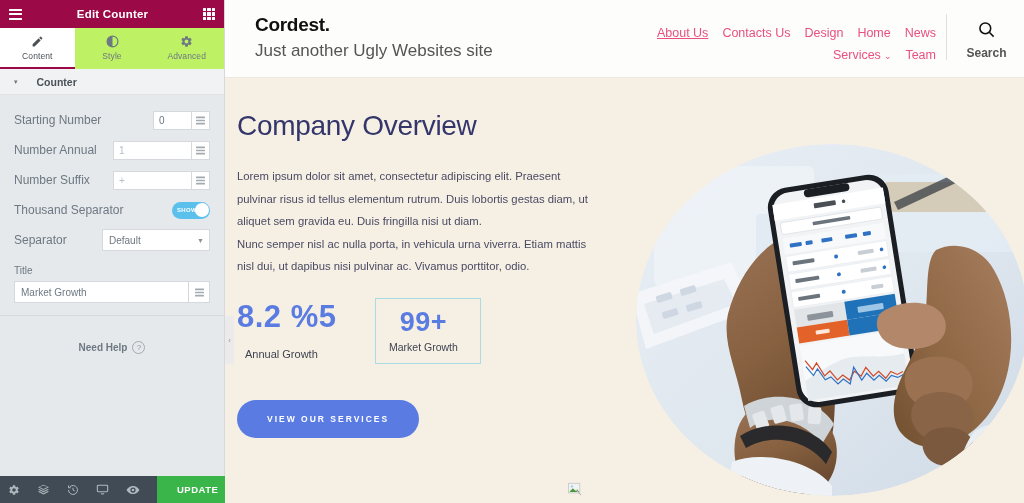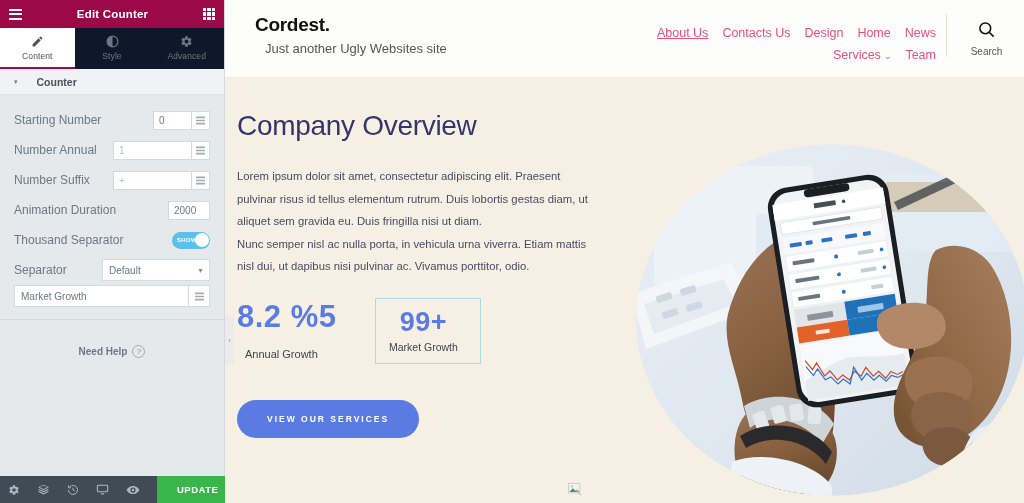--- a/index.html
+++ b/index.html
@@ -28,21 +28,21 @@
     letter-spacing: .2px; flex: 1; text-align: center;
   }
   .hamburger { width: 13px; height: 11px; display: flex; flex-direction: column; justify-content: space-between; cursor: pointer; }
   .hamburger i { display: block; height: 2px; background: #fff; border-radius: .5px; }
   .grid-icon { width: 12px; height: 12px; display: grid; grid-template-columns: repeat(3,1fr); grid-template-rows: repeat(3,1fr); gap: 1.3px; cursor: pointer; }
   .grid-icon i { background: #fff; border-radius: .5px; }
 
   .panel-tabs { height: 41px; display: flex; background: #f1f2f3; border-bottom: 2px solid #9b0a46; flex: 0 0 41px; }
   .ptab {
     flex: 1; display: flex; flex-direction: column; align-items: center; justify-content: center;
-    gap: 3px; cursor: pointer; color: #6d7882; background: #0f172a;
+    gap: 3px; cursor: pointer; color: #6d7882; background: #bef264;
     border-bottom: 2px solid transparent; margin-bottom: -2px;
   }
   .ptab.active { background: #fff; color: #495157; border-bottom-color: #9b0a46; }
   .ptab .lbl { font-size: 8.5px; letter-spacing: .1px; }
   .ptab svg { display: block; }
 
   .section-head {
     height: 26px; background: #f1f2f3; border-bottom: 1px solid #e0e3e6;
     display: flex; align-items: center; gap: 19px; padding: 0 14px; flex: 0 0 26px;
   }
@@ -127,33 +127,33 @@
 
   
   #preview { flex: 1; height: 503px; position: relative; overflow: hidden; background: #f6f0e4; }
 
   .site-header {
     height: 78px; background: #fdfdfc; display: flex; align-items: flex-start;
     padding: 14px 16px 0 30px; position: relative; border-bottom: 1px solid #ece9e2;
   }
   .brand { flex: 0 0 auto; }
   .brand .logo { font-size: 19px; font-weight: bold; color: #101010; letter-spacing: -.3px; }
-  .brand .tag { font-size: 13px; color: #555; margin-top: 5px; margin-left: 10px; }
+  .brand .tag { font-size: 17px; color: #555; margin-top: 5px; }
   .nav-area { flex: 1; display: flex; flex-direction: column; align-items: flex-end; padding-top: 8px; padding-right: 10px; }
   .nav-row { display: flex; flex-wrap: wrap; justify-content: flex-end; gap: 0 14px; max-width: 350px; }
   .nav-link {
     font-size: 12.5px; color: #e8507e; cursor: pointer; white-space: nowrap; line-height: 22px;
   }
   .nav-link.active { text-decoration: underline; }
   .nav-link .chev { font-size: 9px; margin-left: 3px; }
   .search-box {
     flex: 0 0 auto; display: flex; flex-direction: column; align-items: center; gap: 3px;
     border-left: 1px solid #e4e1da; padding: 6px 0 0 18px; width: 62px; cursor: pointer;
   }
-  .search-box .lbl { font-size: 10px; color: #555; }
+  .search-box .lbl { font-size: 12px; color: #555; font-weight: bold; }
 
   .hero { position: relative; padding: 32px 0 0 12px; height: 425px; }
   .hero-inner { display: flex; }
   .hero-left { width: 360px; flex: 0 0 360px; padding-left: 0; }
   .hero-title { font-size: 28px; color: #33356b; font-weight: normal; letter-spacing: -.3px; }
   .hero-para { margin-top: 23px; font-size: 11.3px; color: #4a4a63; line-height: 2.0; }
   .hero-para .blk { margin-bottom: 0; }
 
   .counters { display: flex; align-items: flex-start; margin-top: 20px; gap: 0; }
   .counter-a { width: 130px; }
@@ -295,25 +295,20 @@
           <span class="btn-dyn">
             <svg width="9" height="9" viewBox="0 0 16 16" fill="#a4aab0">
                 <rect y="1" width="16" height="3" rx="1"></rect>
                 <rect y="6.5" width="16" height="3" rx="1"></rect>
                 <rect y="12" width="16" height="3" rx="1"></rect>
               </svg>
           </span>
         </span>
       </div>
 
-      <div class="ctl">
-        <span class="name">Animation Duration</span>
-        <span class="spacer"></span>
-        <input class="plain-input" type="text" value="2000" style="">
-      </div>
 
       <div class="ctl">
         <span class="name">Thousand Separator</span>
         <span class="spacer"></span>
         <span class="toggle">
           <span class="tx">SHOW</span>
           <span class="knob"></span>
         </span>
       </div>
 
@@ -321,20 +316,21 @@
         <span class="name">Separator</span>
         <span class="spacer"></span>
         <span class="select-wrap">
           <select>
             <option>Default</option>
           </select>
           <span class="arw">▼</span>
         </span>
       </div>
 
+      <label class="field-label">Title</label>
       <div class="title-row">
         <input type="text" value="Market Growth" style="">
         <span class="btn-dyn">
           <svg width="9" height="9" viewBox="0 0 16 16" fill="#a4aab0">
               <rect y="1" width="16" height="3" rx="1"></rect>
               <rect y="6.5" width="16" height="3" rx="1"></rect>
               <rect y="12" width="16" height="3" rx="1"></rect>
             </svg>
         </span>
       </div>

